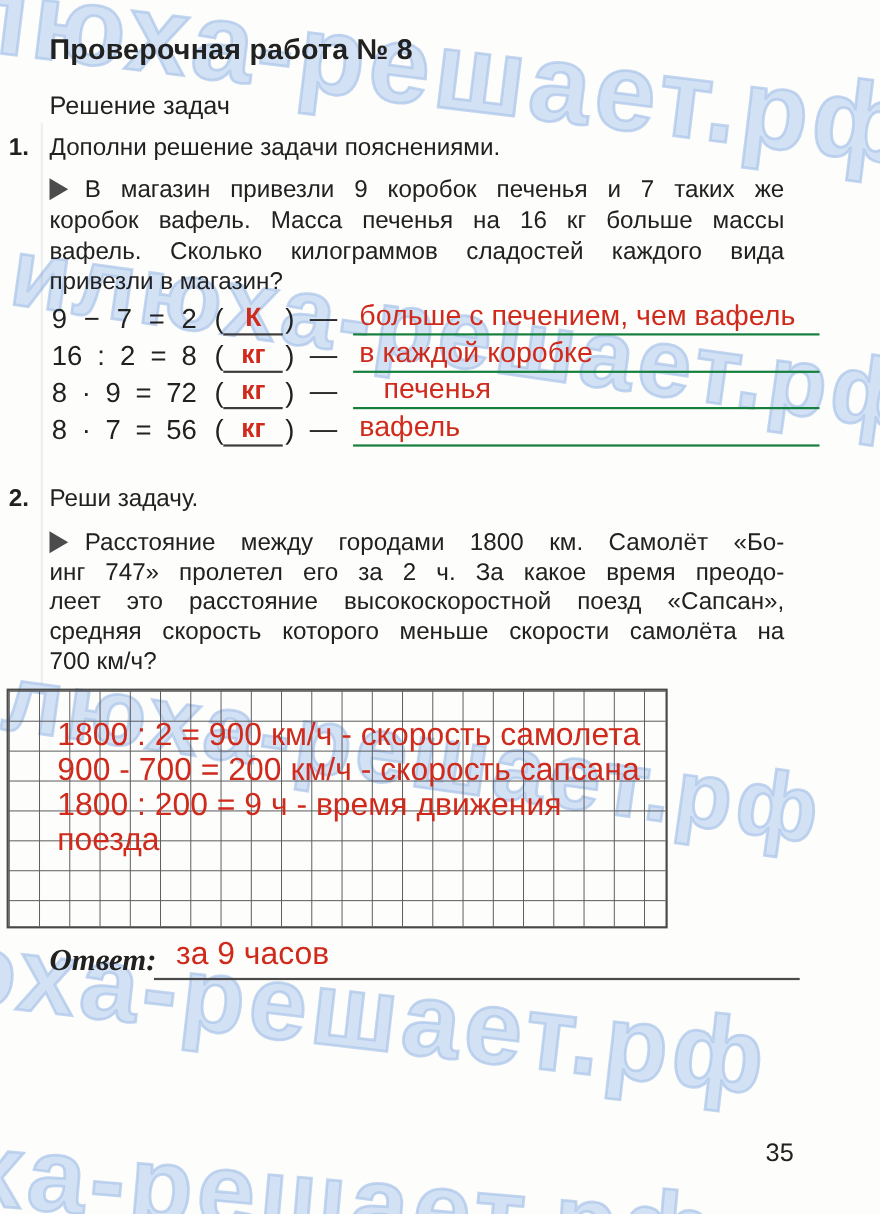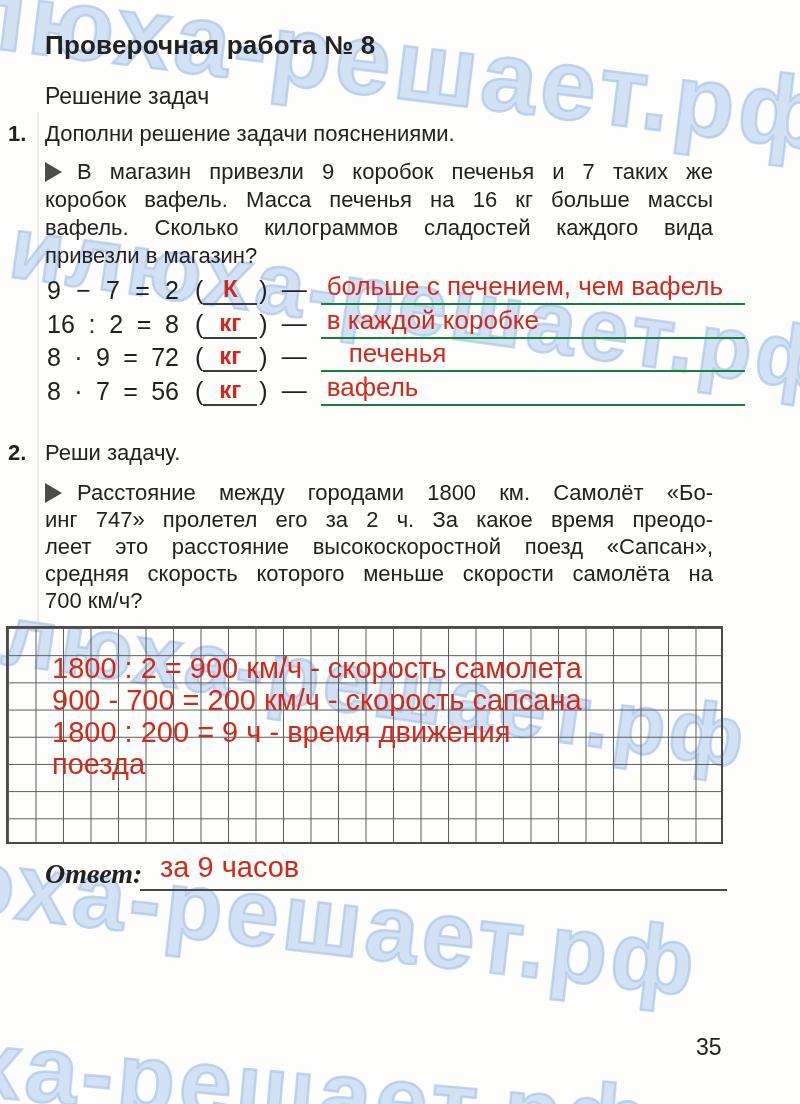--- a/index.html
+++ b/index.html
@@ -49,21 +49,21 @@
   .eq-open{margin-left:16px;}
   .eq-unitline{width:54px;border-bottom:2px solid #3c3c3c;text-align:center;}
   .eq-unit{font-size:24px;font-weight:bold;line-height:24px;display:inline-block;}
   .eq-close{margin-left:2px;}
   .eq-dash{margin:0 14px 1px 14px;}
   .eq-noteline{flex:1;border-bottom:2px solid #15803d;position:relative;height:100%;}
   .eq-note{position:absolute;left:6px;bottom:1px;font-size:26px;white-space:nowrap;}
   .note-indent{left:28px;}
   
   .grid{
-    left:6px;top:626px;width:717px;height:218px;
+    left:6px;top:626px;width:601px;height:218px;
     border:2px solid #4a4a4a;box-sizing:border-box;background-color:transparent;
     background-image:
       linear-gradient(to right,#5a5a5c 1px,transparent 1px),
       linear-gradient(to bottom,#5a5a5c 1px,transparent 1px);
     background-size:27.5px 27.2px;
   }
   .gline{position:absolute;left:44px;font-size:29px;white-space:nowrap;line-height:32px;}
   .g1{top:24px;} .g2{top:56px;} .g3{top:88px;} .g4{top:120px;}
   
   .answer-label{left:45px;top:858px;font-family:Liberation Serif, serif;font-style:italic;font-weight:bold;font-size:28px;}

